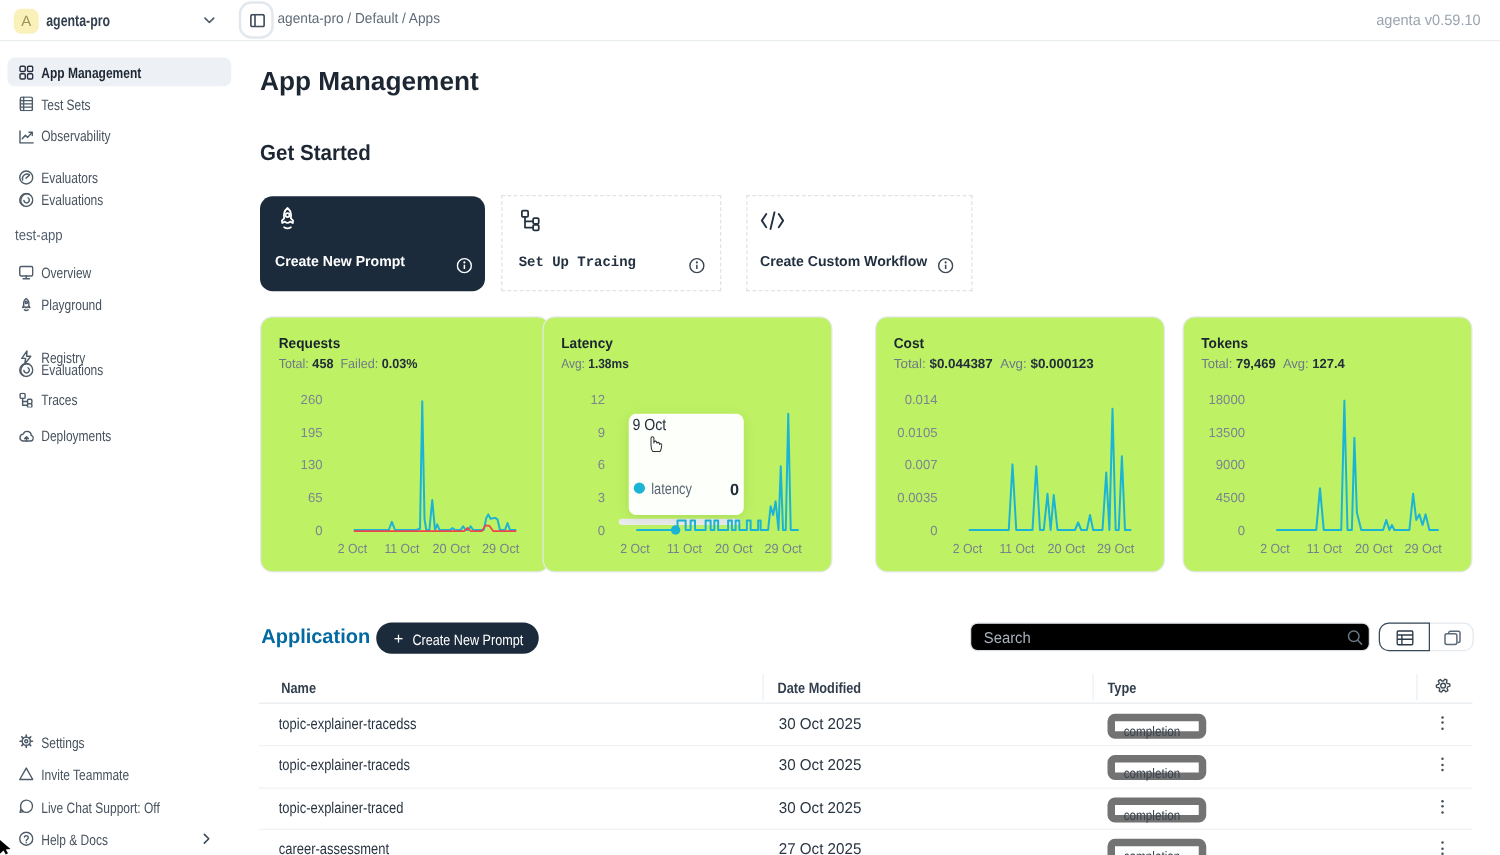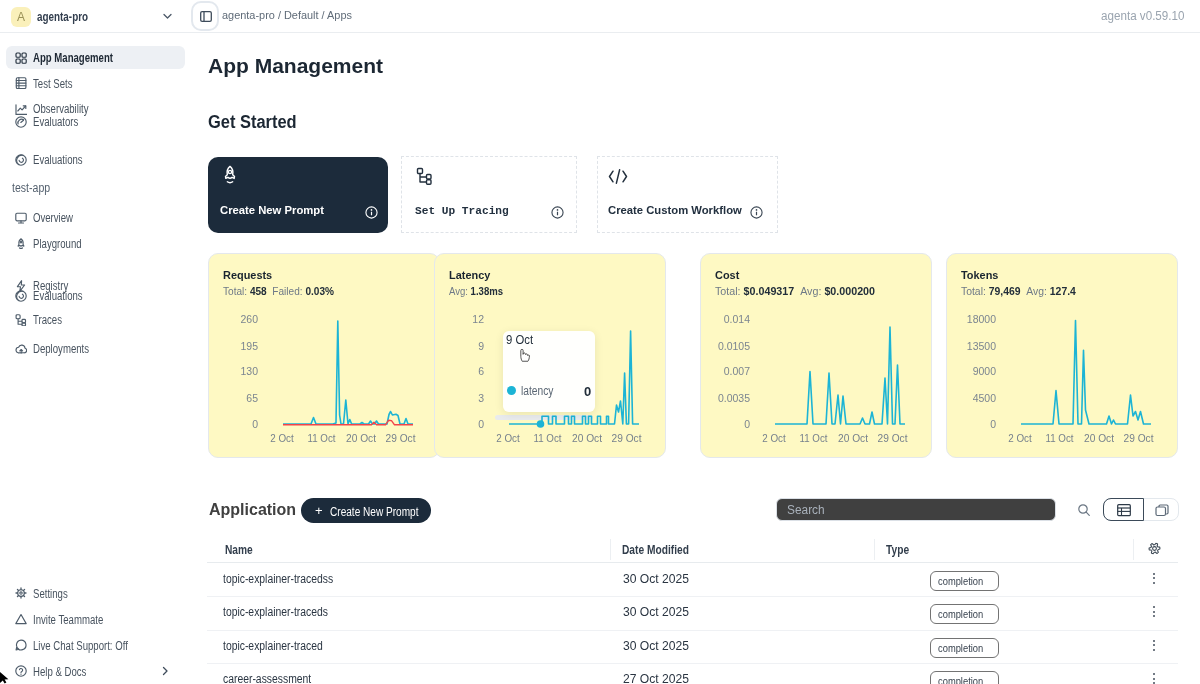--- a/index.html
+++ b/index.html
@@ -12,35 +12,35 @@
 .togglebtn { position:absolute; left:191px; top:1px; width:28px; height:30px; border:2px solid #e3e8ee; border-radius:10px; background:#fff; }
 
 .sitem { position:absolute; left:6px; width:179px; height:23px; border-radius:6px; font-size:12px; color:#47525e; }
 .sitem.active { background:#edf0f4; color:#1d2733; font-weight:700; }
 .sitem .lb { position:absolute; left:27px; top:5px; white-space:nowrap; transform:scaleX(0.8); transform-origin:0 0; }
 
 .gs1 { position:absolute; left:208px; top:157px; width:180px; height:76px; background:#1c2b3b; border-radius:10px; color:#fff; }
 .gs2 { position:absolute; top:156px; height:77px; background:#fff; border:1px dashed #dfe3e8; color:#22303f; }
 .gstitle { position:absolute; top:47px; font-size:11.5px; font-weight:700; white-space:nowrap; transform-origin:0 0; }
 
-.stat { position:absolute; top:253px; width:232px; height:205px; background:#fef9c3; border:1px solid #e4e8ec; border-radius:10px; }
+.stat { position:absolute; top:253px; width:232px; height:205px; background:#bef264; border:1px solid #e4e8ec; border-radius:10px; }
 .stitle { position:absolute; left:14px; top:14.5px; font-size:11.5px; font-weight:700; color:#19242f; transform:scaleX(0.95); transform-origin:0 0; white-space:nowrap; }
 .ssub { position:absolute; left:14px; top:31px; font-size:10.5px; color:#6e7987; transform-origin:0 0; white-space:nowrap; }
 .ssub b { color:#222e3a; }
 .statsvg { position:absolute; left:0; top:0; }
 
 .newbtn { position:absolute; left:301px; top:498px; width:130px; height:25px; background:#1c2b3b; border-radius:12.5px; color:#fff; }
-.search { position:absolute; left:776px; top:498px; width:280px; height:23px; border:1px solid #dbe0e6; border-radius:6px; background:#404040; }
+.search { position:absolute; left:776px; top:498px; width:320px; height:23px; border:1px solid #dbe0e6; border-radius:6px; background:#000000; }
 .seg { position:absolute; left:1103px; top:498px; width:76px; height:23px; border:1px solid #e3e8ed; border-radius:8px; background:#fff; }
 .seg .a { position:absolute; left:-1px; top:-1px; width:41px; height:23px; border:1.5px solid #3b4a59; border-radius:8px 0 0 8px; }
 
 .thead { position:absolute; left:207px; top:536px; width:971px; height:27px; border-bottom:1px solid #e7ebee; font-size:12px; font-weight:700; color:#323e4c; }
 .vsep { position:absolute; top:3px; width:1px; height:21px; background:#eceff2; }
 .trow { position:absolute; left:207px; width:971px; height:33.5px; border-bottom:1px solid #eff1f4; font-size:12.5px; color:#2a3542;text-align:right; }
-.tag { position:absolute; left:679px; top:7px; height:20px; padding:0 7px; border:1px solid #737373; border-radius:6px; font-size:11px; line-height:18px; color:#39434f; background:#fff;margin-left:44px; }
+.tag { position:absolute; left:679px; top:7px; height:20px; padding:0 7px; border:6px solid #737373; border-radius:6px; font-size:11px; line-height:18px; color:#39434f; background:#fff; }
 .dots { position:absolute; left:946px; top:9px; width:3px; }
 .dots i { display:block; width:2px; height:2px; border-radius:50%; background:#444f5c; margin-bottom:2.6px; }
 </style>
 </head>
 <body>
 <div class="topbar">
   <div class="avatar">A</div>
   <div class="t" style="left:37px;top:9px;font-size:13px;font-weight:700;color:#323e4e;transform:scaleX(0.76)">agenta-pro</div>
   <svg class="abs" style="left:162px;top:11px" width="11" height="11" viewBox="0 0 11 11">
       <path d="M2 3.5 L5.5 7 L9 3.5" fill="none" stroke="#4b5867" stroke-width="1.3" stroke-linecap="round" stroke-linejoin="round"></path>
@@ -75,21 +75,21 @@
       <span class="lb">Test Sets</span>
     </div>
     <div class="sitem" style="top:97px">
       <span style="position:absolute;left:9px;top:5.5px;line-height:0"><svg width="12" height="12" viewBox="0 0 12 12" fill="none" stroke="#4e5c6a" stroke-width="1.15" stroke-linecap="round" stroke-linejoin="round">
           <path d="M1 1.8 V11.4 H11.8"></path>
           <path d="M2.8 8 L5.3 5.2 L7.1 6.9 L10.6 3"></path>
           <path d="M8.2 2.8 H10.8 V5.4"></path>
         </svg></span>
       <span class="lb">Observability</span>
     </div>
-    <div class="sitem" style="top:110px">
+    <div class="sitem" style="top:130px">
       <span style="position:absolute;left:9px;top:5.5px;line-height:0"><svg width="12" height="12" viewBox="0 0 12 12" fill="none" stroke="#4e5c6a" stroke-width="1.15" stroke-linecap="round" stroke-linejoin="round">
           <circle cx="6" cy="6" r="5.2"></circle>
           <path d="M3.1 8 A3.7 3.7 0 0 1 8.6 3.8"></path>
           <path d="M5.8 6.5 L8.5 4.2"></path>
         </svg></span>
       <span class="lb">Evaluators</span>
     </div>
     <div class="sitem" style="top:148px">
       <span style="position:absolute;left:9px;top:5.5px;line-height:0"><svg width="12" height="12" viewBox="0 0 12 12" fill="none" stroke="#4e5c6a" stroke-width="1.15" stroke-linecap="round" stroke-linejoin="round">
           <circle cx="6" cy="6" r="5.2"></circle>
@@ -258,21 +258,21 @@
         <svg class="abs" style="left:14px;top:17px" width="13" height="15" viewBox="0 0 17 19">
           <path d="M5 10.5 V3 a1.5 1.5 0 0 1 3 0 V8 l0.2 -1 a1.4 1.4 0 0 1 2.7 0.3 l0.3 0.9 a1.3 1.3 0 0 1 2.5 0.4 l0.3 1 a1.2 1.2 0 0 1 2.3 0.6 C16 13 15.6 15.5 14.3 17 H6.8 C5.9 15.8 5 13 5 10.5 Z" fill="#fff" stroke="#333" stroke-width="1.1" stroke-linejoin="round"></path>
         </svg>
         <div class="abs" style="left:4px;top:55px;width:9px;height:9px;border-radius:50%;background:#1cb4d5"></div>
         <div class="t" style="left:18px;top:53px;font-size:12.5px;color:#5a6673;transform:scaleX(0.82)">latency</div>
         <div class="t" style="left:81px;top:53px;font-size:13px;color:#222e3a;font-weight:700">0</div>
       </div>
     </div>
     <div class="stat" style="left:700px">
       <div class="stitle">Cost</div>
-      <div class="ssub" style="transform:scaleX(1.02)">Total: <b>$0.049317</b> &nbsp;Avg: <b>$0.000200</b></div>
+      <div class="ssub" style="transform:scaleX(1.02)">Total: <b>$0.044387</b> &nbsp;Avg: <b>$0.000123</b></div>
       <svg class="statsvg" width="232" height="205" viewBox="0 0 232 205">
         <text x="49" y="69" font-size="10.5" fill="#7b8590" text-anchor="end">0.014</text>
         <text x="49" y="95.5" font-size="10.5" fill="#7b8590" text-anchor="end">0.0105</text>
         <text x="49" y="121" font-size="10.5" fill="#7b8590" text-anchor="end">0.007</text>
         <text x="49" y="147.5" font-size="10.5" fill="#7b8590" text-anchor="end">0.0035</text>
         <text x="49" y="174" font-size="10.5" fill="#7b8590" text-anchor="end">0</text>
         <text x="61.25" y="188" font-size="10.5" fill="#76818d" textLength="23.5" lengthAdjust="spacingAndGlyphs">2 Oct</text>
         <text x="98.5" y="188" font-size="10.5" fill="#76818d" textLength="28" lengthAdjust="spacingAndGlyphs">11 Oct</text>
         <text x="137" y="188" font-size="10.5" fill="#76818d" textLength="30" lengthAdjust="spacingAndGlyphs">20 Oct</text>
         <text x="176.5" y="188" font-size="10.5" fill="#76818d" textLength="30" lengthAdjust="spacingAndGlyphs">29 Oct</text>
@@ -290,21 +290,21 @@
         <text x="49" y="174" font-size="10.5" fill="#7b8590" text-anchor="end">0</text>
         <text x="61.25" y="188" font-size="10.5" fill="#76818d" textLength="23.5" lengthAdjust="spacingAndGlyphs">2 Oct</text>
         <text x="98.5" y="188" font-size="10.5" fill="#76818d" textLength="28" lengthAdjust="spacingAndGlyphs">11 Oct</text>
         <text x="137" y="188" font-size="10.5" fill="#76818d" textLength="30" lengthAdjust="spacingAndGlyphs">20 Oct</text>
         <text x="176.5" y="188" font-size="10.5" fill="#76818d" textLength="30" lengthAdjust="spacingAndGlyphs">29 Oct</text>
         <path d="M74,170 H106 L109,136.6 L112,170 H126 L128.5,66.5 L131,170 H134.5 L136.5,96.3 L138.5,156 L140,162 L142,170 H159.5 L162,162 L164.5,170 L166.5,166 L168.5,170 H180.5 L183.5,141 L186,162 L188.5,157.5 L191,166 L193.5,157.5 L196.5,170 H204" fill="none" stroke="#1cb4d5" stroke-width="1.6" stroke-linejoin="round"></path>
       </svg>
     </div>
   </div>
 
-<div class="t" style="left:209px;top:501px;font-size:16px;font-weight:700;color:#404040;">Application</div>
+<div class="t" style="left:209px;top:501px;font-size:16px;font-weight:700;color:#0369a1;">Application</div>
 <div class="newbtn">
   <div class="abs" style="left:14px;top:5px;font-size:13px;font-weight:400">+</div>
   <div class="t" style="left:29px;top:6.5px;font-size:12px;transform:scaleX(0.84)">Create New Prompt</div>
 </div>
 <div class="search">
   <div class="t" style="left:10px;top:4px;font-size:12.5px;color:#a9b1bb;transform:scaleX(0.95)">Search</div>
   <svg class="abs" style="left:300px;top:4px" width="14" height="14" viewBox="0 0 14 14">
       <circle cx="6" cy="6" r="4.2" fill="none" stroke="#6a7683" stroke-width="1.2"></circle>
       <line x1="9.2" y1="9.2" x2="12.3" y2="12.3" stroke="#6a7683" stroke-width="1.2" stroke-linecap="round"></line>
     </svg>

